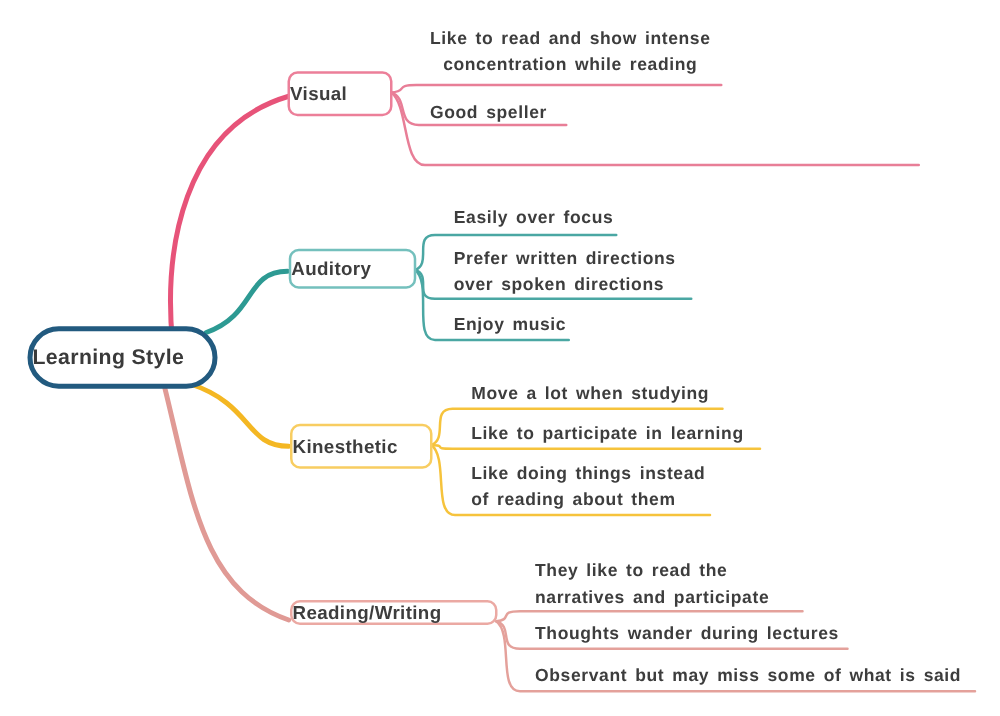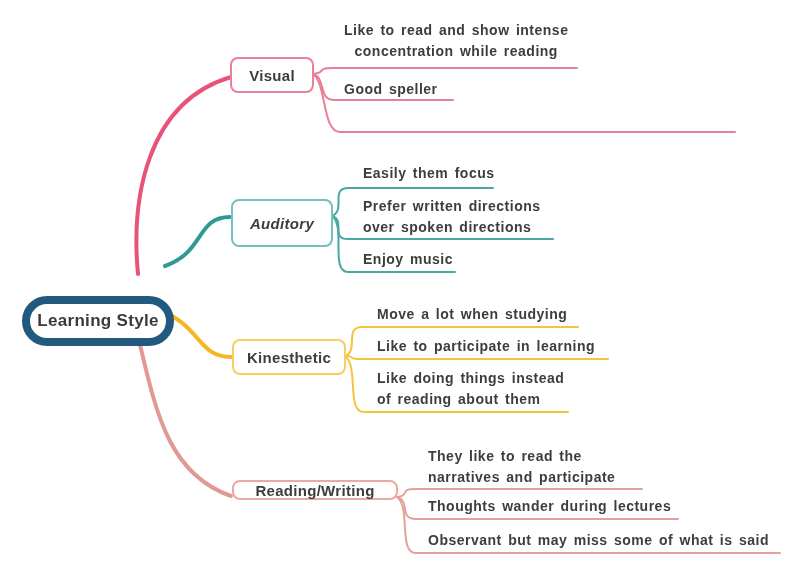--- a/index.html
+++ b/index.html
@@ -13,46 +13,45 @@
   }
   #edges { position: absolute; left: 0; top: 0; }
   .topic {
     position: absolute;
     box-sizing: border-box;
     background: #ffffff;
     border: 2px solid #999;
     border-radius: 8px;
     display: flex;
     align-items: center;
-    justify-content: center;
+    justify-content: flex-start;
     font-size: 15px;
     font-weight: 600;
     color: #3d3d3d;
     letter-spacing: 0.3px;
     white-space: nowrap;
   }
   #root-node {
     position: absolute;
     box-sizing: border-box;
     left: 22px; top: 261px; width: 152px; height: 50px;
     background: #ffffff;
-    border: 8px solid #c4b5fd;
+    border: 4px solid #c4b5fd;
     border-radius: 25px;
     display: flex;
     align-items: center;
-    justify-content: center;
+    justify-content: flex-start;
     font-size: 17px;
     font-weight: 700;
     color: #3a3a3a;
     letter-spacing: 0.3px;
     white-space: nowrap;
-    margin-top: 35px;
   }
   #b0 { left: 230px; top: 57px;  width: 84px;  height: 36px; }
-  #b1 { left: 231px; top: 199px; width: 102px; height: 48px; font-style: italic; }
+  #b1 { left: 231px; top: 199px; width: 102px; height: 32px; }
   #b2 { left: 232px; top: 339px; width: 114px; height: 36px; }
   #b3 { left: 232px; top: 480px; width: 166px; height: 20px; }
   .sub {
     position: absolute;
     font-size: 14px;
     font-weight: 600;
     line-height: 21px;
     color: #3d3d3d;
     letter-spacing: 0.5px;
     word-spacing: 2px;
@@ -109,21 +108,21 @@
     <span>Kinesthetic</span>
   </div>
   <div class="topic" id="b3" style="border-color: rgb(235, 169, 163);">
     <span>Reading/Writing</span>
   </div>
 
   <div class="sub" id="s00">Like to read and show intense
 concentration while reading</div>
   <div class="sub" id="s01">Good speller</div>
 
-  <div class="sub" id="s10">Easily them focus</div>
+  <div class="sub" id="s10">Easily over focus</div>
   <div class="sub" id="s11">Prefer written directions
 over spoken directions</div>
   <div class="sub" id="s20">Move a lot when studying</div>
 
   <div class="sub" id="s12">Enjoy music</div>
   <div class="sub" id="s21">Like to participate in learning</div>
   <div class="sub" id="s22">Like doing things instead
 of reading about them</div>
 
   <div class="sub" id="s30">They like to read the

